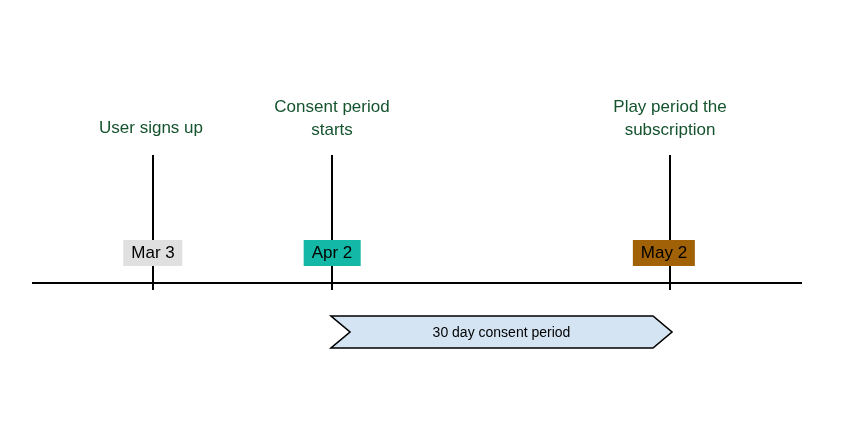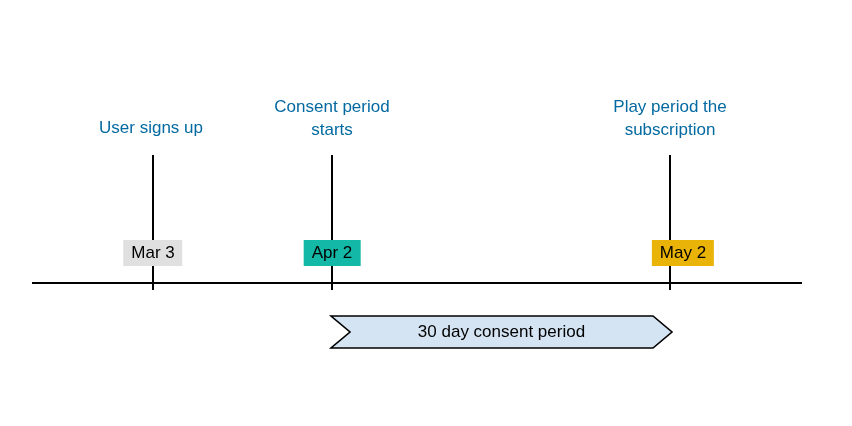--- a/index.html
+++ b/index.html
@@ -31,21 +31,21 @@
     width: 2px;
     background: #000000;
   }
 
   
   .event-label {
     position: absolute;
     text-align: center;
     font-size: 17px;
     line-height: 23px;
-    color: #0369a1;
+    color: #14532d;
     white-space: pre-line;
     transform: translateX(-50%);
   }
 
   
   .date-chip {
     position: absolute;
     background: #e0e0e0;
     color: #000000;
     font-size: 17px;
@@ -65,21 +65,21 @@
   }
   .band-label {
     position: absolute;
     top: 0;
     left: 0;
     width: 100%;
     height: 100%;
     display: flex;
     align-items: center;
     justify-content: center;
-    font-size: 17px;
+    font-size: 14px;
     color: #000000;
     white-space: nowrap;
     pointer-events: none;
   }
 </style>
 </head>
 <body>
 
 <div id="canvas" style="width: 852px; height: 426px; background: rgb(255, 255, 255);">
 
@@ -90,21 +90,21 @@
   <div class="date-chip" id="date-0" style="left: 153px; top: 240px; background: rgb(224, 224, 224);">Mar 3</div>
 
   <div class="event-label" id="label-1" style="left: 332px; top: 95px;">Consent period
 starts</div>
   <div class="marker-stem" id="stem-1" style="left: 331px; top: 155px; height: 135px; background: rgb(0, 0, 0);"></div>
   <div class="date-chip" id="date-1" style="left: 332px; top: 240px; background: #14b8a6;">Apr 2</div>
 
   <div class="event-label" id="label-2" style="left: 670px; top: 95px;">Play period the
 subscription</div>
   <div class="marker-stem" id="stem-2" style="left: 669px; top: 155px; height: 135px; background: rgb(0, 0, 0);"></div>
-  <div class="date-chip" id="date-2" style="left: 683px; top: 240px; background: #eab308;">May 2</div>
+  <div class="date-chip" id="date-2" style="left: 664px; top: 240px; background: #a16207;">May 2</div>
 
   <div class="band" id="band" style="left: 331px; top: 316px; width: 341px; height: 32px;">
     <svg id="band-svg" xmlns="http://www.w3.org/2000/svg" width="341" height="32" viewBox="0 0 341 32">
       <polygon id="band-shape" points="0,0 322,0 341,16 322,32 0,32 19,16" fill="#d4e4f2" stroke="#000000" stroke-width="1.6" stroke-linejoin="miter"></polygon>
     </svg>
     <div class="band-label">30 day consent period</div>
   </div>
 
 </div>
 

